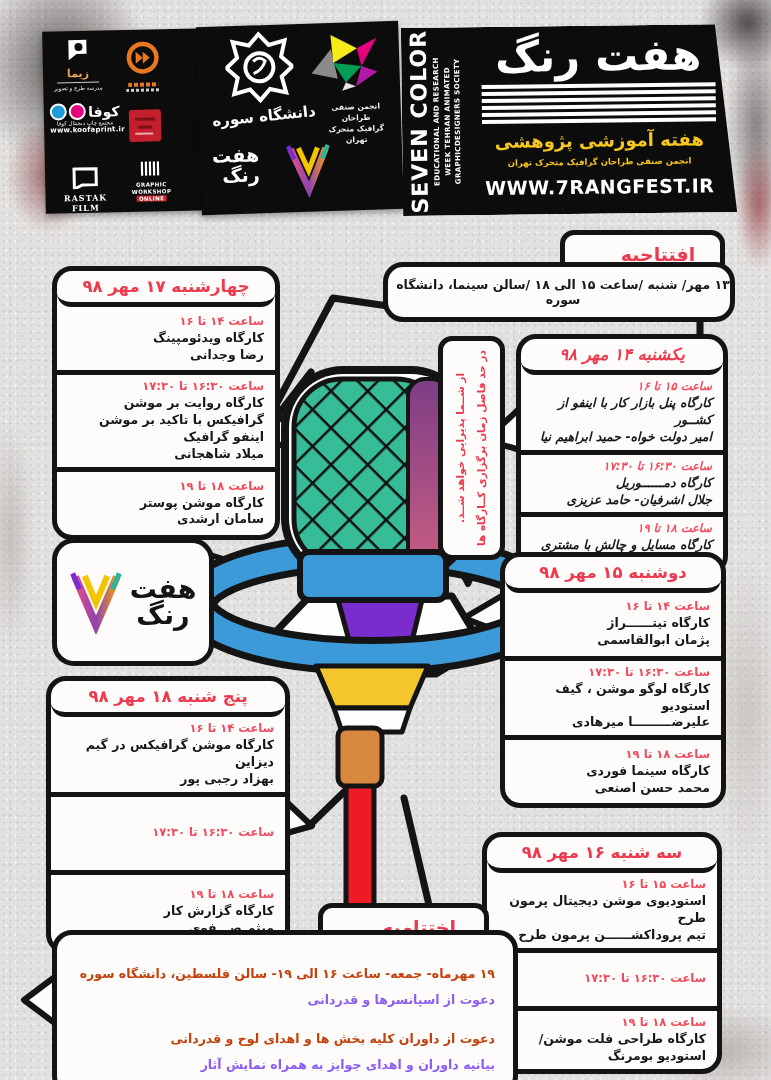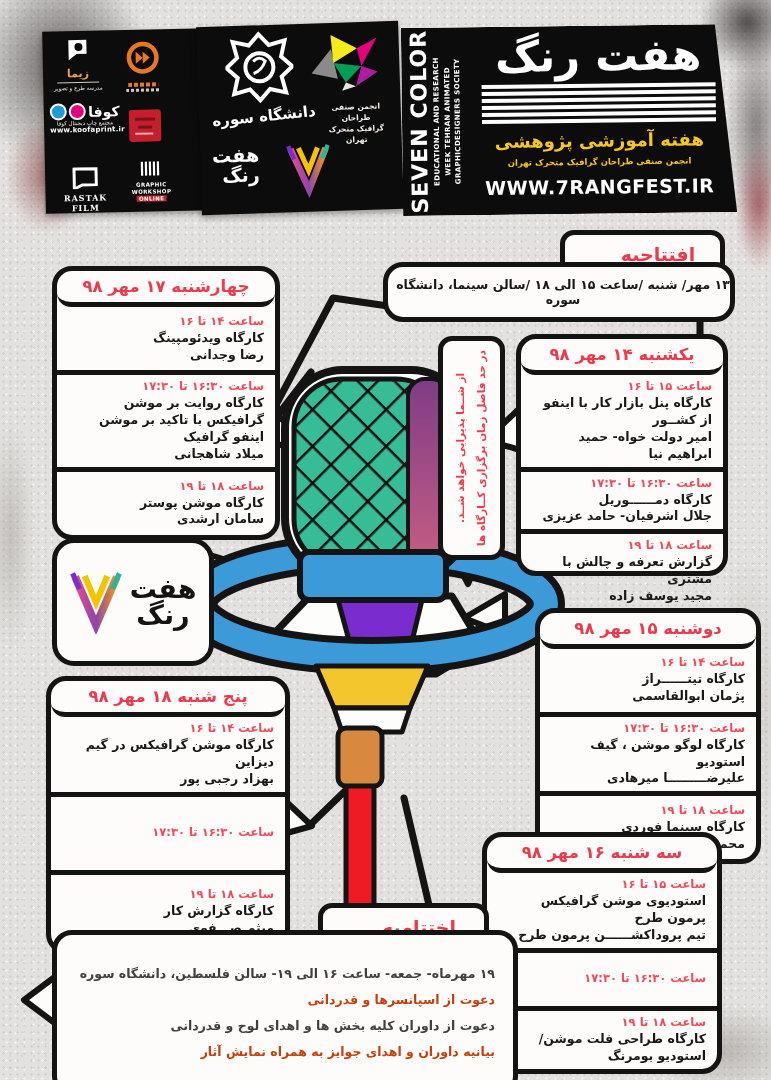--- a/index.html
+++ b/index.html
@@ -50,22 +50,22 @@
   .day-header{flex:0 0 auto;display:flex;align-items:center;justify-content:center;color:#ee3a4e;font-size:16.5px;font-weight:900;border-bottom:5px solid #141414;padding:6px 4px;border-radius:14px;}
   .session{flex:1 1 0;display:flex;flex-direction:column;justify-content:center;padding:4px 11px;border-bottom:5px solid #141414;}
   .session:last-child{border-bottom:none;}
   .s-time{color:#f2495c;font-size:11.5px;font-weight:900;margin-bottom:2px;}
   .s-title{color:#181818;font-size:12.5px;font-weight:900;line-height:1.35;}
   .s-presenter{color:#181818;font-size:12.5px;font-weight:900;line-height:1.35;}
   #note-bubble{border-radius:14px;}
   .note-line{position:absolute;top:50%;width:200px;text-align:center;color:#ee3a4e;font-size:10.5px;font-weight:900;direction:rtl;white-space:nowrap;}
   #closing-box{direction:rtl;display:flex;flex-direction:column;justify-content:center;padding:8px 18px;text-align:right;}
   .c-line{font-size:12.5px;font-weight:900;line-height:2.1;}
-  .c-black{color:#404040;}
-  .c-red{color:#c2410c;}
+  .c-black{color:#c2410c;margin-top:13px;}
+  .c-red{color:#8b5cf6;}
   #fest-bubble{display:flex;align-items:center;justify-content:center;gap:8px;direction:rtl;border-radius:22px;}
   .fest-words{color:#141414;font-size:27px;font-weight:900;line-height:.98;text-align:center;}
   #mic-art{position:absolute;left:0;top:0;z-index:1;}
 </style>
 </head>
 <body>
 
 <div class="blob" style="left:-25px;top:-35px;width:175px;height:205px;background:radial-gradient(closest-side,rgba(52,48,47,.75),transparent);"></div>
 <div class="blob" style="left:6px;top:118px;width:85px;height:115px;background:radial-gradient(closest-side,rgba(112,32,35,.6),transparent);"></div>
 <div class="blob" style="left:700px;top:-25px;width:95px;height:95px;background:radial-gradient(closest-side,rgba(40,36,36,.8),transparent);"></div>
@@ -266,40 +266,40 @@
     <div class="s-title">کارگاه روایت بر موشن گرافیکس با تاکید بر موشن اینفو گرافیک</div>
     <div class="s-presenter">میلاد شاهجانی</div>
   </div>
   <div class="session">
     <div class="s-time">ساعت ۱۸ تا ۱۹</div>
     <div class="s-title">کارگاه موشن پوستر</div>
     <div class="s-presenter">سامان ارشدی</div>
   </div>
 </div>
 
-<div class="bubble day-box" style="left:516px;top:334px;width:202px;height:232px;">
+<div class="bubble day-box" style="left:516px;top:334px;width:202px;height:232px;font-style:italic;">
   <div class="day-header">یکشنبه ۱۴ مهر ۹۸</div>
   <div class="session">
     <div class="s-time">ساعت ۱۵ تا ۱۶</div>
     <div class="s-title">کارگاه پنل بازار کار با اینفو از کشــور</div>
     <div class="s-presenter">امیر دولت خواه- حمید ابراهیم نیا</div>
   </div>
   <div class="session">
     <div class="s-time">ساعت ۱۶:۳۰ تا ۱۷:۳۰</div>
     <div class="s-title">کارگاه دمــــــوریل</div>
     <div class="s-presenter">جلال اشرفیان- حامد عزیزی</div>
   </div>
   <div class="session">
     <div class="s-time">ساعت ۱۸ تا ۱۹</div>
-    <div class="s-title">گزارش تعرفه و چالش با مشتری</div>
+    <div class="s-title">کارگاه مسایل و چالش با مشتری</div>
     <div class="s-presenter">مجید یوسف زاده</div>
   </div>
 </div>
 
-<div class="bubble day-box" style="left:500px;top:608px;width:216px;height:246px;margin-left:35px;">
+<div class="bubble day-box" style="left:500px;top:552px;width:216px;height:246px;">
   <div class="day-header">دوشنبه ۱۵ مهر ۹۸</div>
   <div class="session">
     <div class="s-time">ساعت ۱۴ تا ۱۶</div>
     <div class="s-title">کارگاه تیتــــــراژ</div>
     <div class="s-presenter">پژمان ابوالقاسمی</div>
   </div>
   <div class="session">
     <div class="s-time">ساعت ۱۶:۳۰ تا ۱۷:۳۰</div>
     <div class="s-title">کارگاه لوگو موشن ، گیف استودیو</div>
     <div class="s-presenter">علیرضـــــــــا میرهادی</div>
@@ -308,21 +308,21 @@
     <div class="s-time">ساعت ۱۸ تا ۱۹</div>
     <div class="s-title">کارگاه سینما فوردی</div>
     <div class="s-presenter">محمد حسن اصنعی</div>
   </div>
 </div>
 
 <div class="bubble day-box" style="left:482px;top:832px;width:230px;height:232px;">
   <div class="day-header">سه شنبه ۱۶ مهر ۹۸</div>
   <div class="session">
     <div class="s-time">ساعت ۱۵ تا ۱۶</div>
-    <div class="s-title">استودیوی موشن گرافیکس پرمون طرح</div>
+    <div class="s-title">استودیوی موشن دیجیتال پرمون طرح</div>
     <div class="s-presenter">تیم پروداکشــــــن پرمون طرح</div>
   </div>
   <div class="session">
     <div class="s-time">ساعت ۱۶:۳۰ تا ۱۷:۳۰</div>
     <div class="s-presenter"></div>
   </div>
   <div class="session">
     <div class="s-time">ساعت ۱۸ تا ۱۹</div>
     <div class="s-title">کارگاه طراحی فلت موشن/استودیو بومرنگ</div>
 

